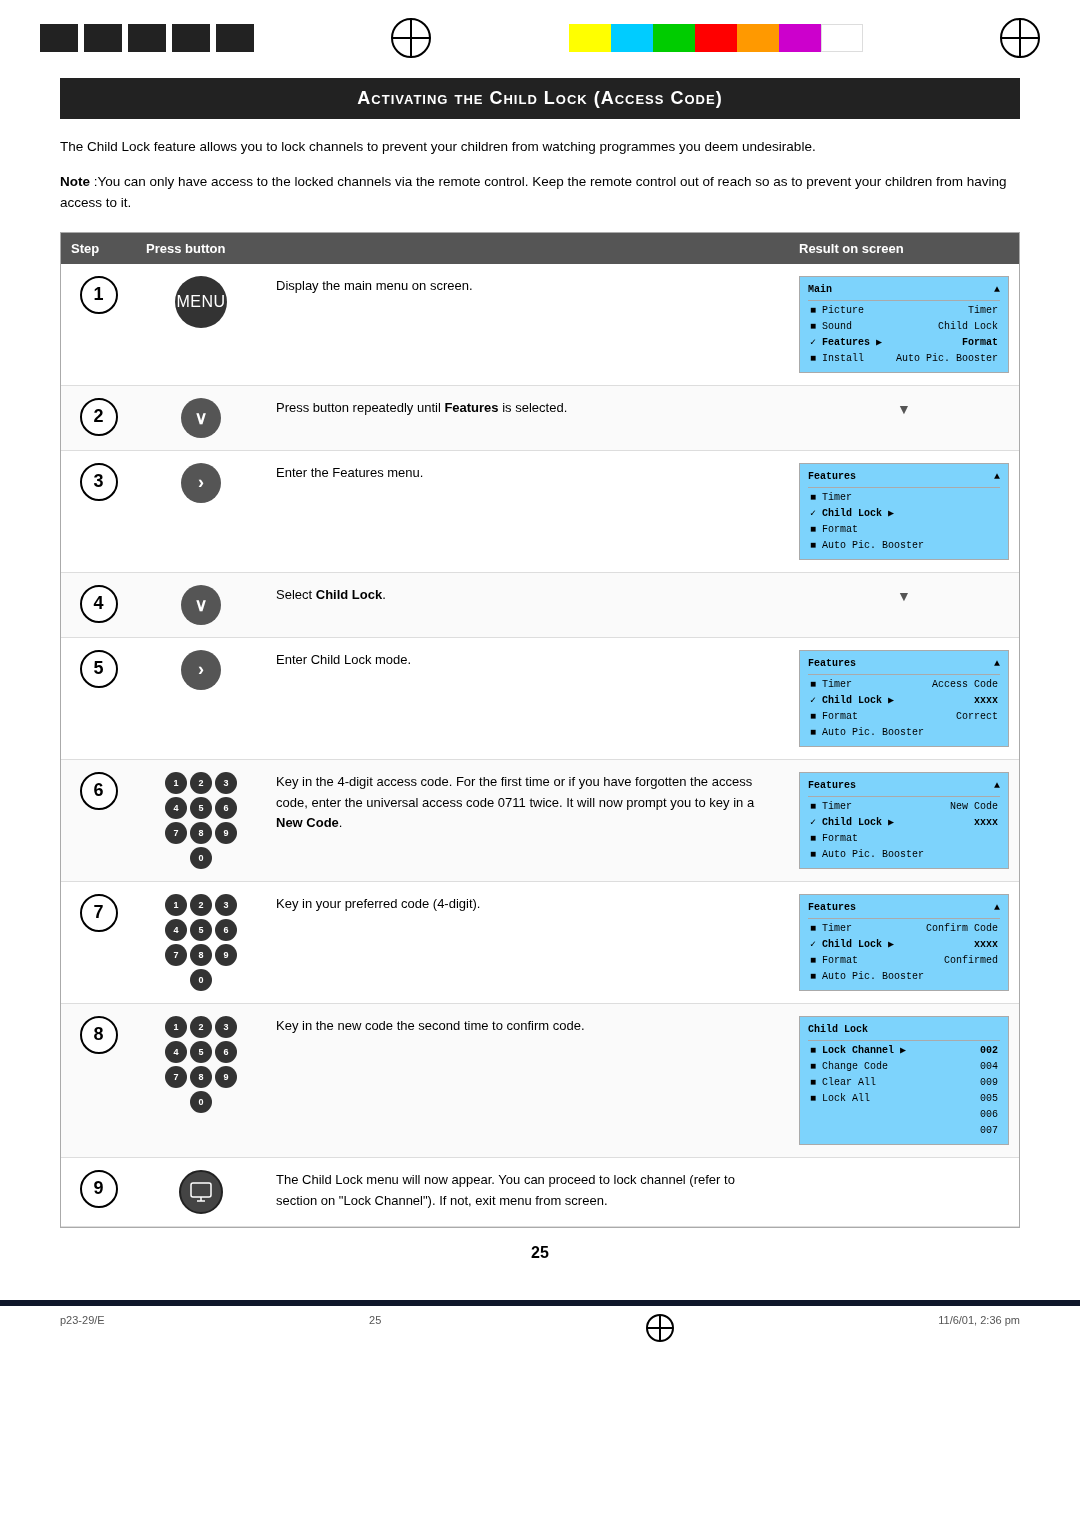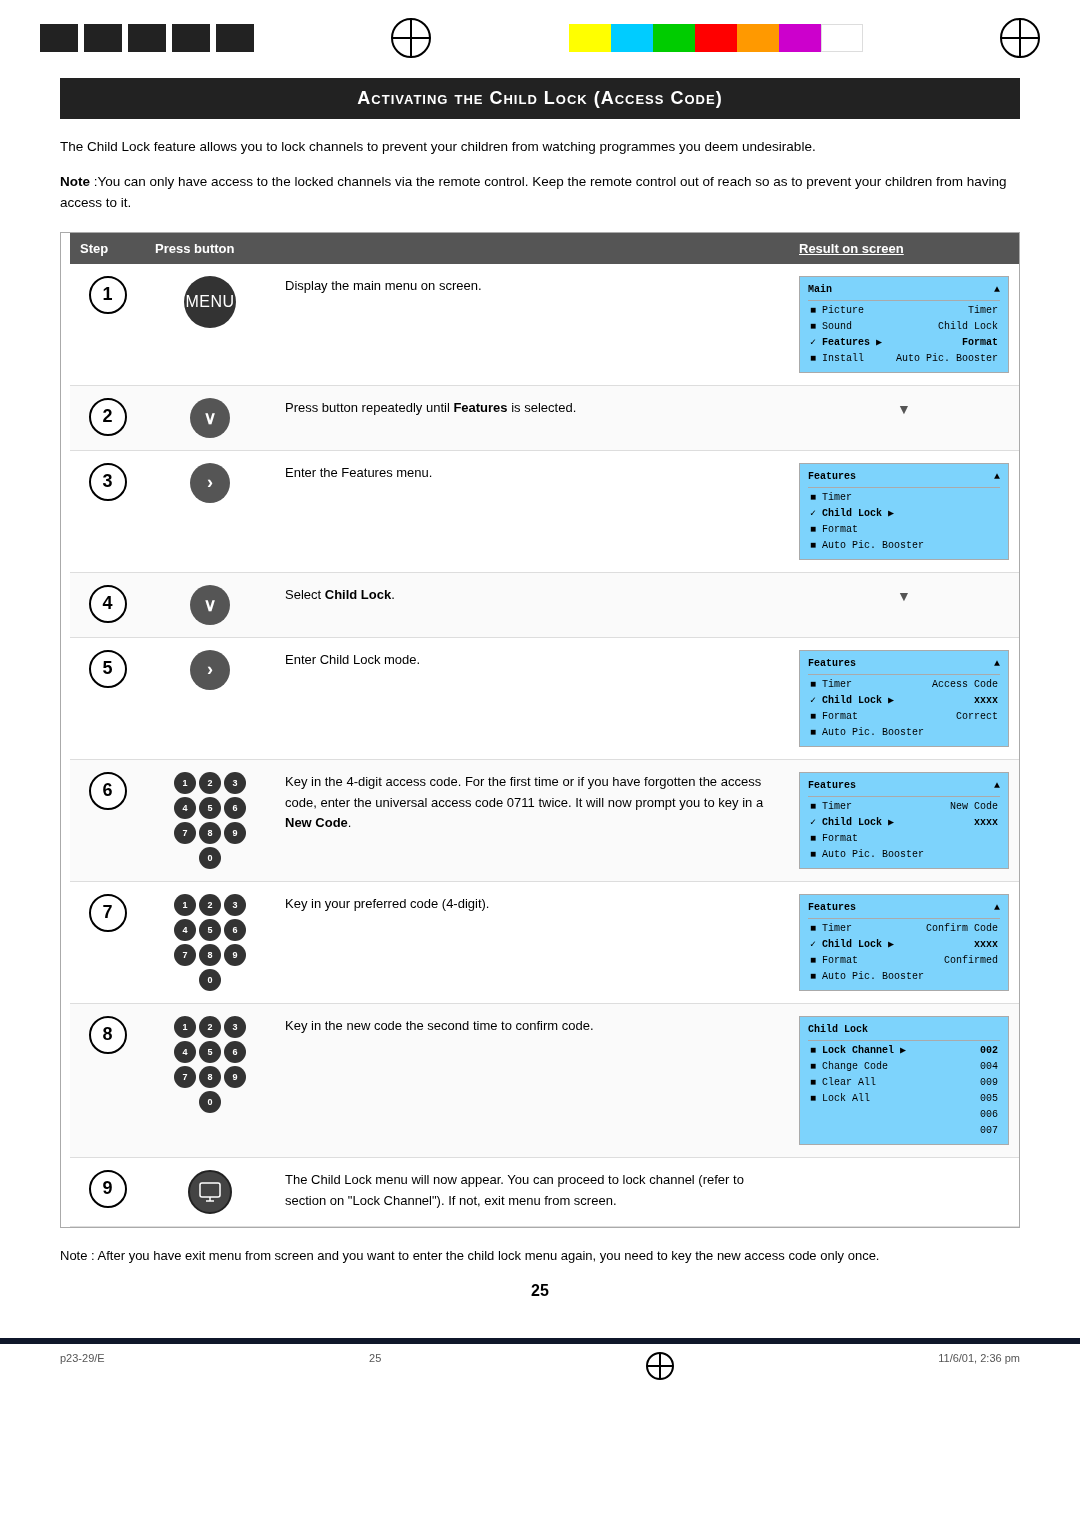--- a/index.html
+++ b/index.html
@@ -202,21 +202,21 @@
     .step-cell.btn { width: 130px; display: flex; align-items: center; justify-content: center; }
     .step-cell.desc { flex: 1; font-size: 13px; line-height: 1.6; }
     .step-cell.result { width: 230px; }
 
     
     .steps-header { display: flex; background: #555; color:#fff; }
     .steps-header .hcell { padding: 8px 10px; font-size:13px; font-weight: bold; }
     .steps-header .hcell.num { width:75px; }
     .steps-header .hcell.btn { width:130px; }
     .steps-header .hcell.desc { flex:1; }
-    .steps-header .hcell.result { width:230px;text-decoration:underline; }
+    .steps-header .hcell.result { width:230px; }
   </style>
 </head>
 <body>
 
 <div class="top-bar-container">
   <div class="black-bars">
     <div class="black-bar"></div>
     <div class="black-bar"></div>
     <div class="black-bar"></div>
     <div class="black-bar"></div>
@@ -241,21 +241,21 @@
     <span class="small-caps">Activating the Child Lock (Access Code)</span>
   </div>
 
   <div class="intro-text">
     <span>The Child Lock feature allows you to lock channels to prevent your children from watching programmes you deem undesirable.</span>
   </div>
   <div class="intro-text">
     <strong>Note</strong><span> :You can only have access to the locked channels via the remote control. Keep the remote control out of reach so as to prevent your children from having access to it.</span>
   </div>
 
-  <div style="margin-top:18px; border: 1px solid #aaa; padding-left: 9px;">
+  <div style="margin-top:18px; border: 1px solid #aaa;">
 
     <div class="steps-header">
       <div class="hcell num">Step</div>
       <div class="hcell btn">Press button</div>
       <div class="hcell desc"></div>
       <div class="hcell result">Result on screen</div>
     </div>
 
     <div class="step-row">
       <div class="step-cell num">
@@ -540,21 +540,20 @@
             <line x1="12" y1="17" x2="12" y2="21" stroke="#fff" stroke-width="1.5"></line>
           </svg>
         </div>
       </div>
       <div class="step-cell desc">The Child Lock menu will now appear. You can proceed to lock channel (refer to section on "Lock Channel"). If not, exit menu from screen.</div>
       <div class="step-cell result"></div>
     </div>
 
   </div>
 
-  <div class="bottom-note">Note : After you have exit menu from screen and you want to enter the child lock menu again, you need to key the new access code only once.</div>
 
   <div class="page-number">25</div>
 
 </div>
 
 <div class="footer">
   <span>p23-29/E</span>
   <span>25</span>
   <div class="crosshair" style="width:28px;height:28px;"></div>
   <span>11/6/01, 2:36 pm</span>

